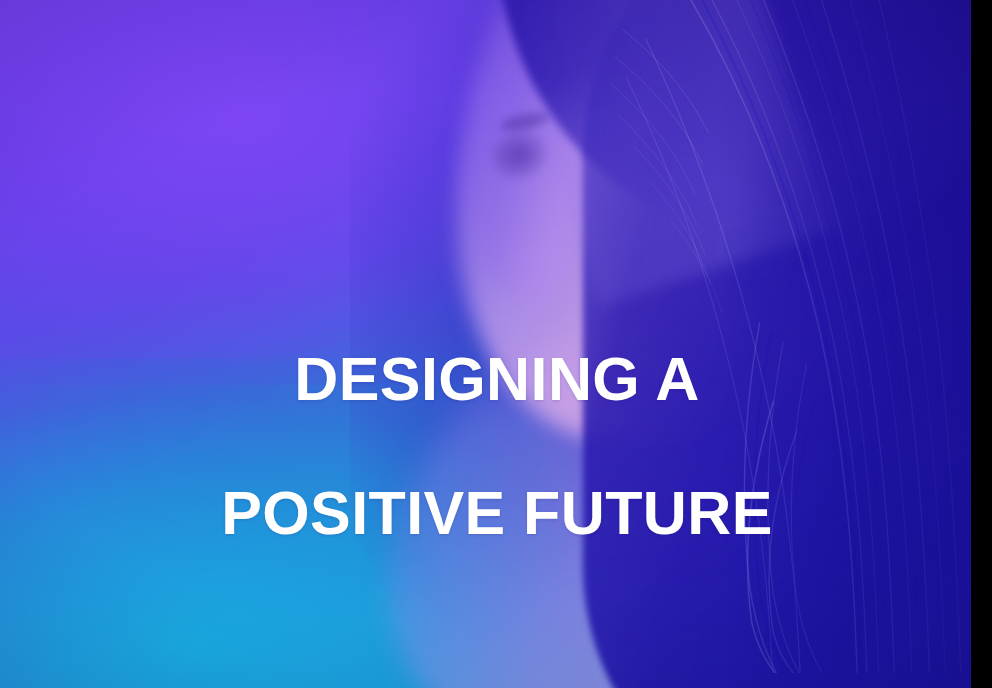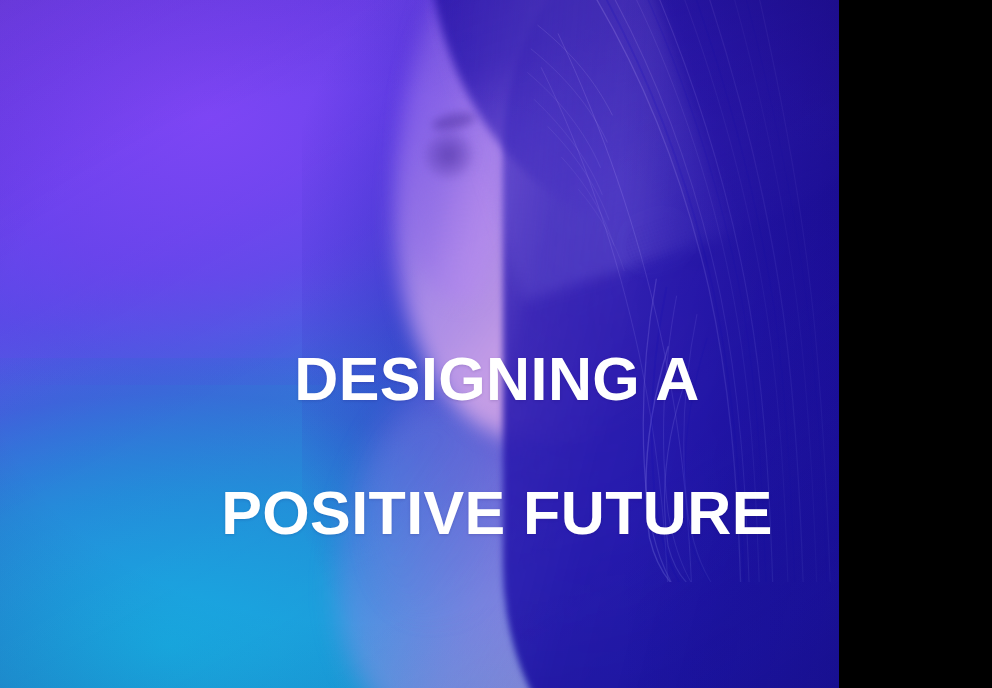--- a/index.html
+++ b/index.html
@@ -2,21 +2,21 @@
 <html><head>
 <meta charset="utf-8">
 <style>
   html, body {
     margin: 0;
     padding: 0;
     background: #000;
   }
   #stage {
     position: relative;
-    width: 839px;
+    width: 971px;
     height: 688px;
     overflow: hidden;
     font-family: "Liberation Sans", sans-serif;
     background: #4c1d95;
   }
 
   
   .bg-base {
     position: absolute;
     inset: 0;

